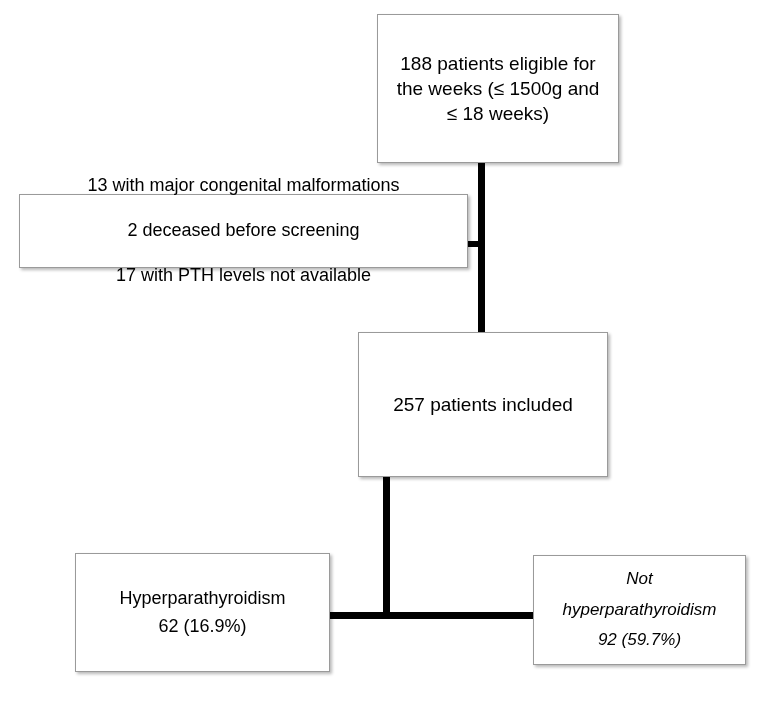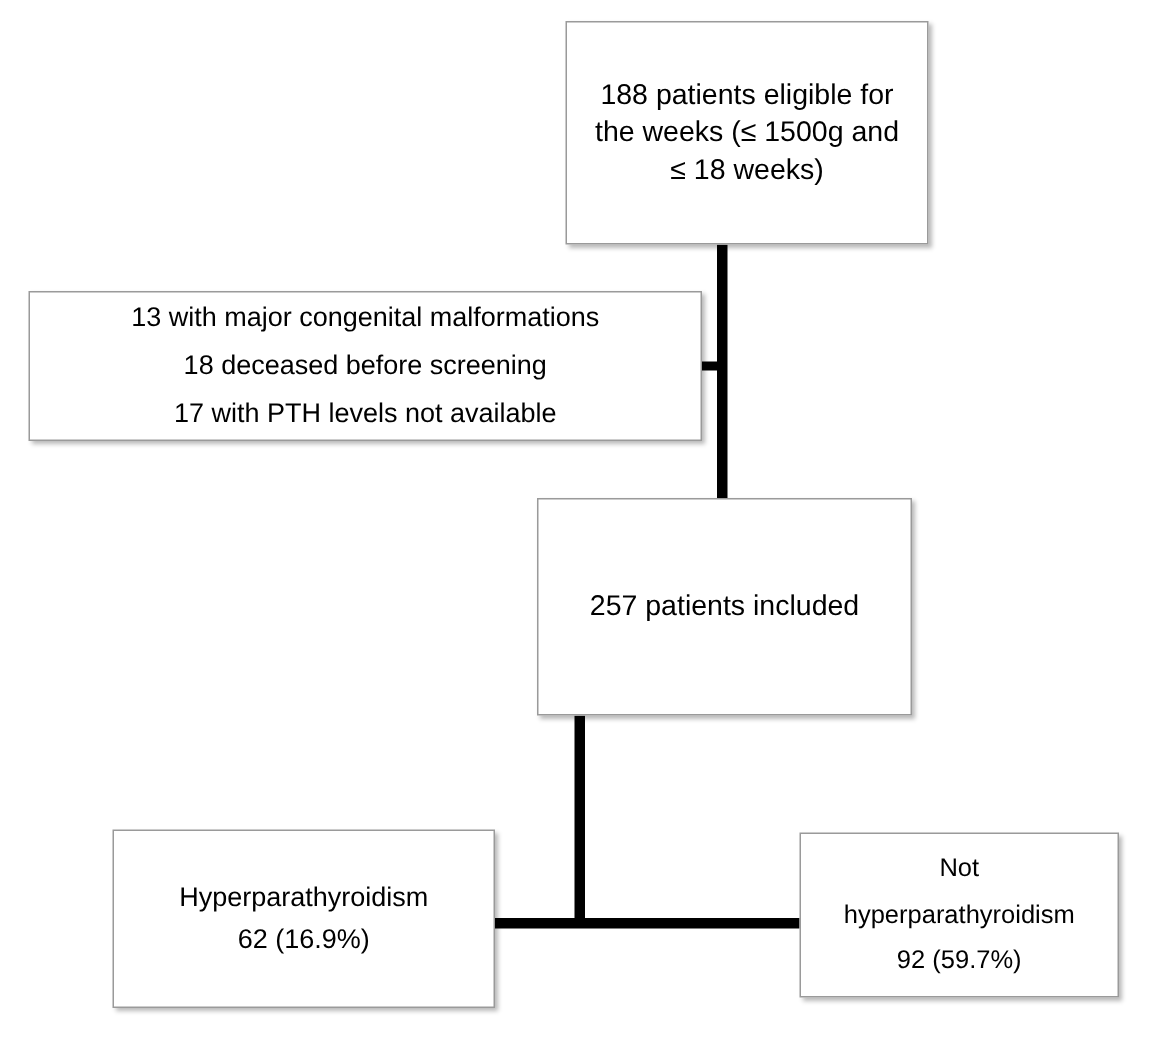--- a/index.html
+++ b/index.html
@@ -28,28 +28,28 @@
     text-align: center;
     color: #000000;
     line-height: 1.32;
   }
   .node .line {
     display: block;
     white-space: nowrap;
   }
   
   #box-eligible   { left: 361px; top: 14px;  width: 242px; height: 149px; font-size: 19px; margin-left: 16px; }
-  #box-excluded   { left: 19px;  top: 194px; width: 449px; height: 100px; font-size: 18px; }
+  #box-excluded   { left: 19px;  top: 194px; width: 449px; height: 74px; font-size: 18px; gap: 13px; }
   #box-included   { left: 358px; top: 332px; width: 250px; height: 145px; font-size: 19px; }
   #box-hyperpara  { left: 75px;  top: 553px; width: 255px; height: 119px; font-size: 18px; }
   #box-nothyper   { left: 533px; top: 555px; width: 213px; height: 110px; font-size: 17px; }
 
   #box-excluded .line { margin: 4px 0; }
   #box-hyperpara .line { margin: 2px 0; }
-  #box-nothyper .line { margin: 4px; }
+  #box-nothyper .line { margin: 4px; font-style: italic; }
 
   
   .conn {
     position: absolute;
     background: #000000;
   }
   #conn-trunk-top      { left: 478px; top: 163px; width: 7px;   height: 172px; }
   #conn-stub-excluded  { left: 464px; top: 241px; width: 18px;  height: 6px; }
   #conn-trunk-bottom   { left: 383px; top: 477px; width: 7px;   height: 141px; }
   #conn-split-h        { left: 328px; top: 612px; width: 208px; height: 7px; }
@@ -65,21 +65,21 @@
   <div class="conn" id="conn-split-h"></div>
 
   <div class="node" id="box-eligible">
     <span class="line">188 patients eligible for</span>
     <span class="line">the weeks (≤ 1500g and</span>
     <span class="line">≤ 18 weeks)</span>
   </div>
 
   <div class="node" id="box-excluded">
     <span class="line">13 with major congenital malformations</span>
-    <span class="line">18 deceased before screening</span>
+    <span class="line">2 deceased before screening</span>
     <span class="line">17 with PTH levels not available</span>
   </div>
 
   <div class="node" id="box-included">
     <span class="line">257 patients included</span>
   </div>
 
   <div class="node" id="box-hyperpara">
     <span class="line">Hyperparathyroidism</span>
     <span class="line">62 (16.9%)</span>

